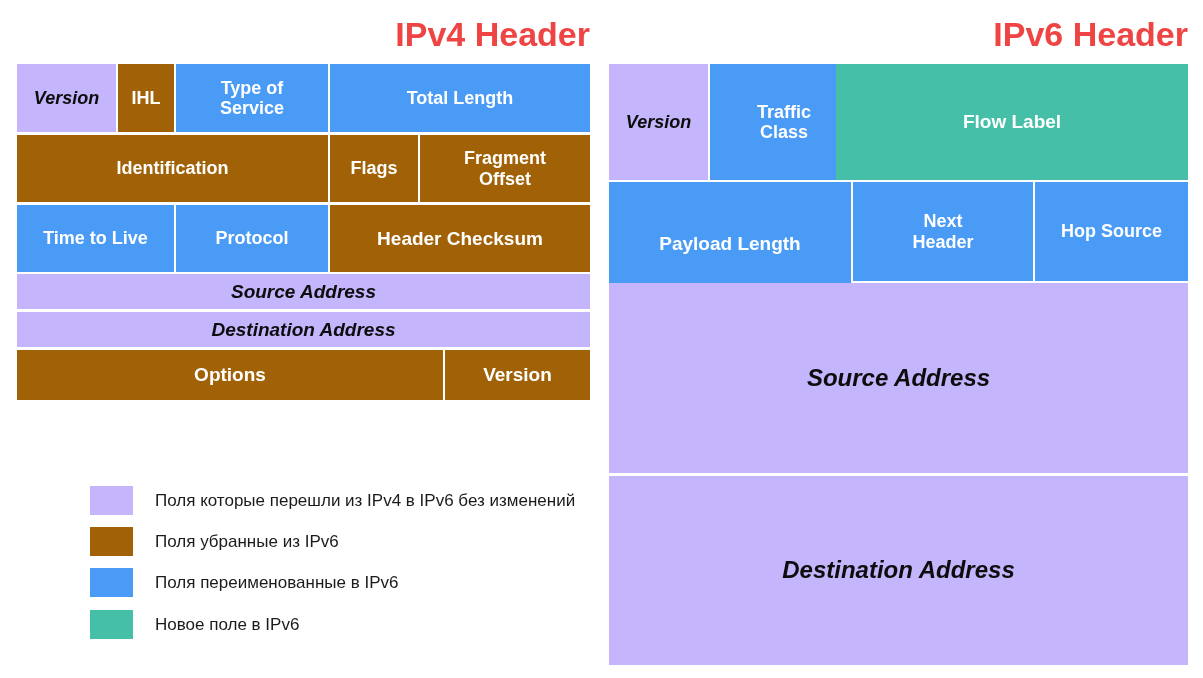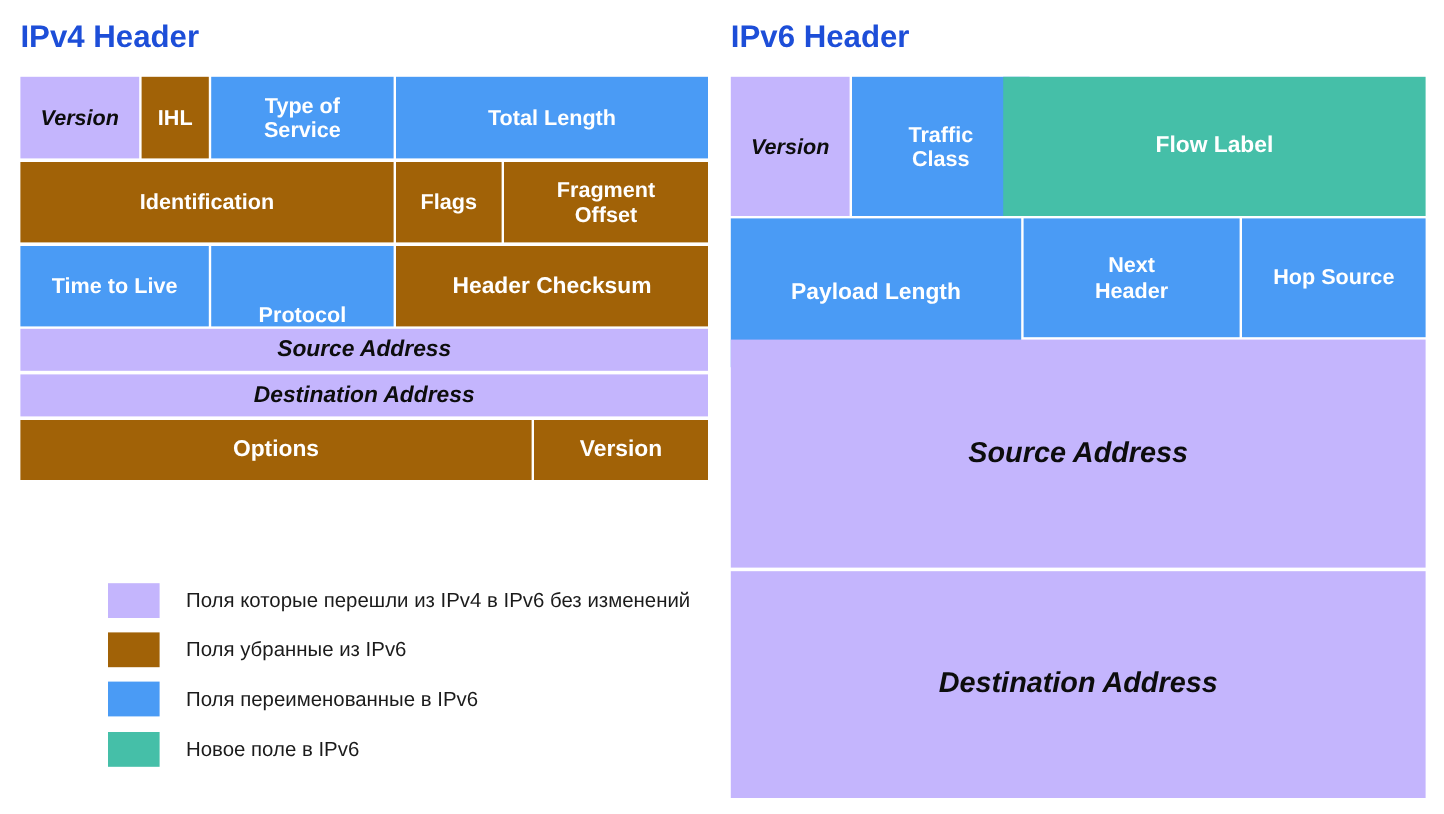--- a/index.html
+++ b/index.html
@@ -11,24 +11,24 @@
     width: 1203px;
     height: 678px;
     position: relative;
     overflow: hidden;
     font-family: "Liberation Sans", sans-serif;
     -webkit-font-smoothing: antialiased;
   }
 
   .panel-title {
     position: absolute;
-    font-size: 26px;
+    font-size: 34px;
     font-weight: bold;
-    color: #1d4ed8;
-    text-align: left;
+    color: #ef4444;
+    text-align: right;
     letter-spacing: 0px;
     white-space: nowrap;
   }
   #ipv4-title { left: 17px; top: 15px; width: 573px; }
   #ipv6-title { left: 609px; top: 15px; width: 579px; }
 
   .diagram {
     position: absolute;
   }
 
@@ -107,21 +107,21 @@
     <span>Flags</span>
   </div>
   <div class="field f-red fs-md" style="left:403px; top:71px; width:170px; height:67px; white-space:pre-line;">
     <span>Fragment
 Offset</span>
   </div>
 
   <div class="field f-blue fs-md" style="left:0px; top:141px; width:157px; height:67px;">
     <span>Time to Live</span>
   </div>
-  <div class="field f-blue fs-md" style="left:159px; top:141px; width:152px; height:67px;align-items:flex-end;">
+  <div class="field f-blue fs-md" style="left:159px; top:141px; width:152px; height:67px;">
     <span>Protocol</span>
   </div>
   <div class="field f-red fs-lg" style="left:313px; top:141px; width:260px; height:67px;">
     <span>Header Checksum</span>
   </div>
 
   <div class="field f-yellow fs-lg" style="left:0px; top:210px; width:573px; height:35px;">
     <span>Source Address</span>
   </div>
 

